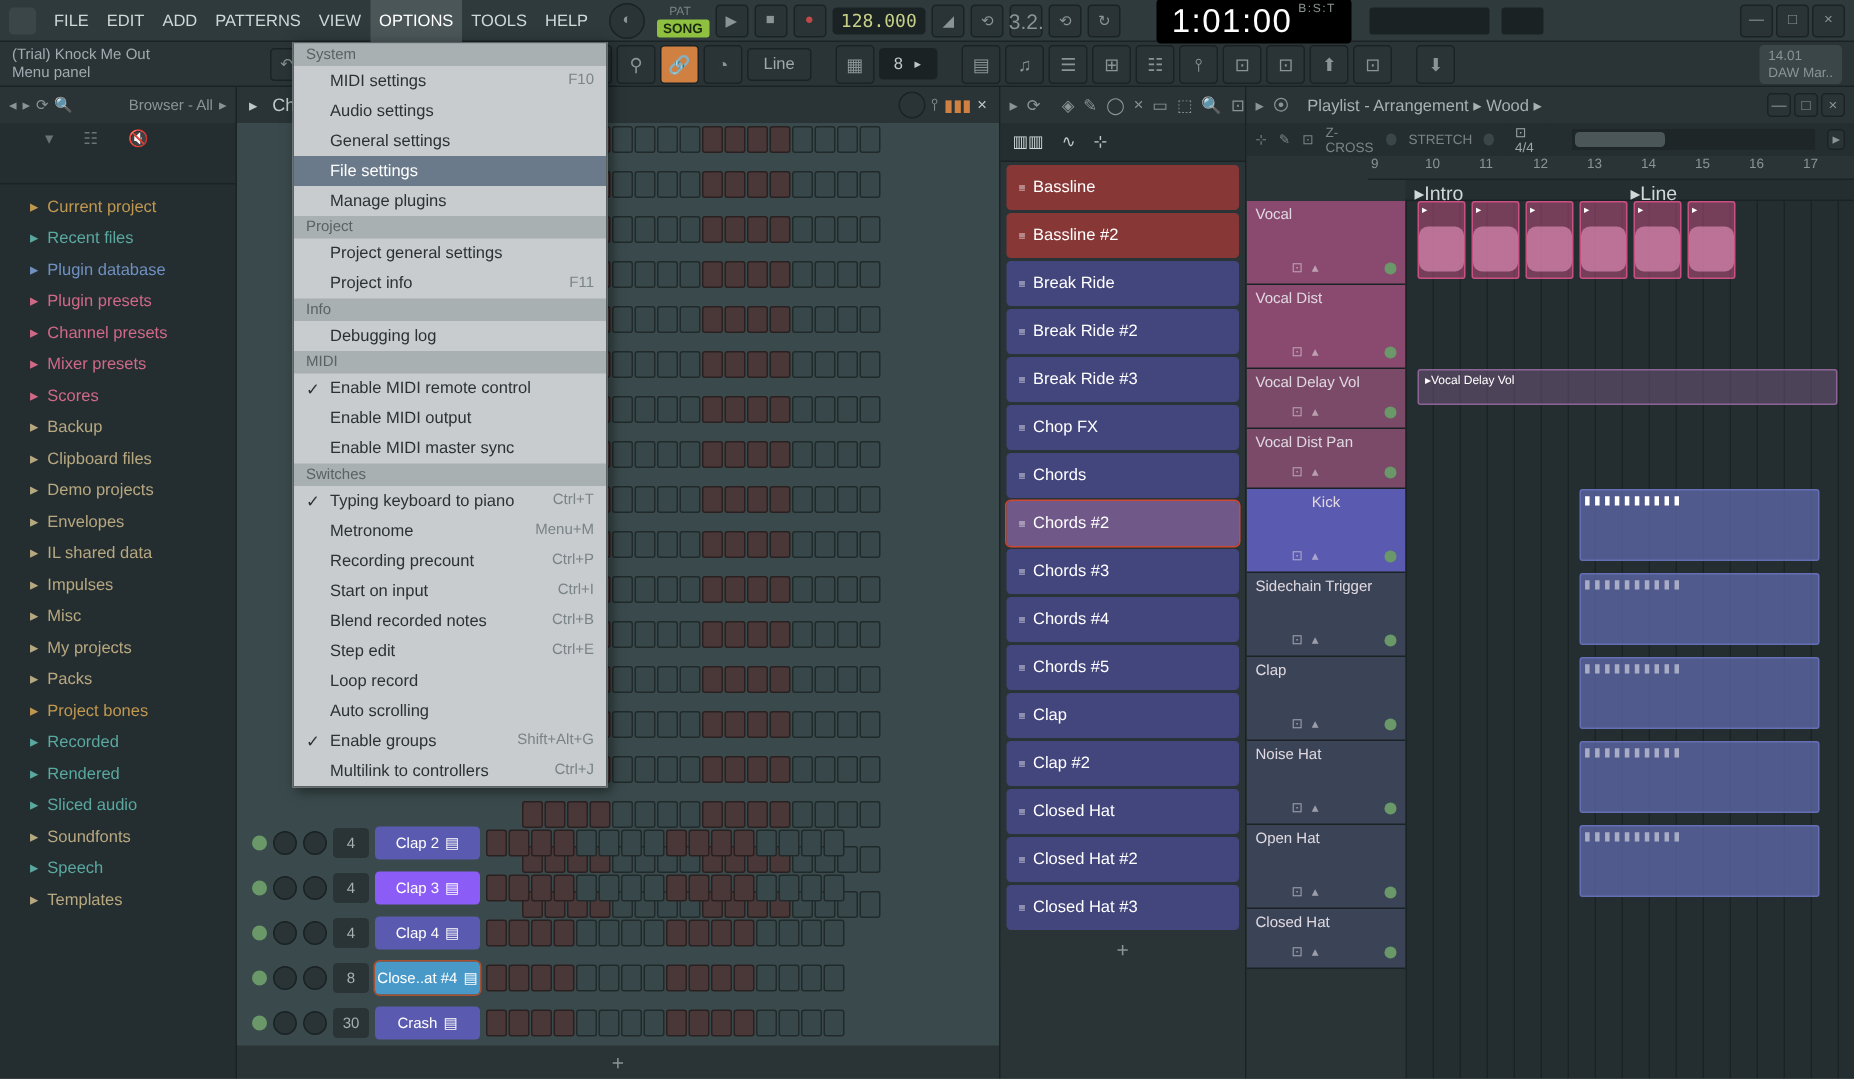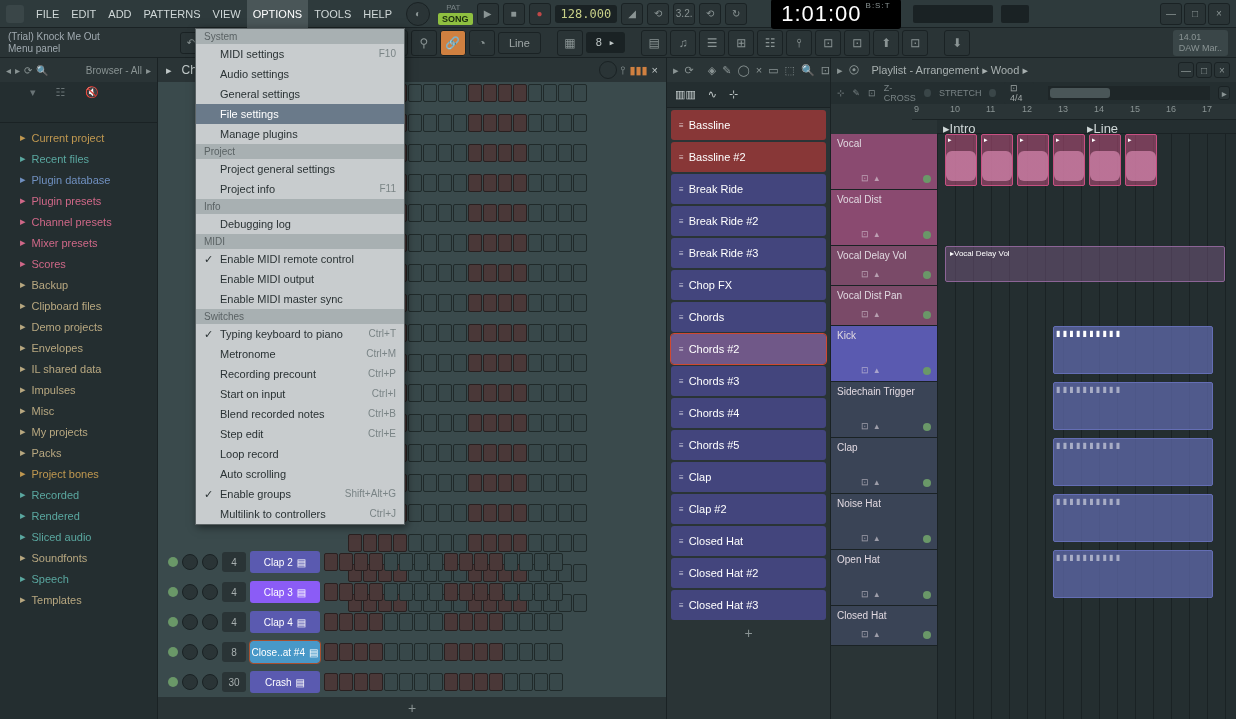--- a/index.html
+++ b/index.html
@@ -70,21 +70,21 @@
 .pl-track .led { position:absolute; right:6px; bottom:6px; width:8px; height:8px; border-radius:50%; background:#6a9868;}
 .pl-track .icon-row { position:absolute; bottom:6px; left:30px; display:flex; gap:6px; font-size:9px; opacity:0.6;}
 .pl-grid { flex:1; background:#242e30; position:relative; overflow:hidden;}
 .pl-ruler { height:16px; background:#2a3436; display:flex; font-size:9px; color:#8a9494; border-bottom:1px solid #1a2224;}
 .pl-ruler span { width:36px; text-align:left; padding-left:2px;}
 .pl-markers { height:14px; background:#242e30; display:flex; font-size:13px; border-bottom:1px solid #1a2224;}
 .pl-marker { padding:1px 6px; color:#d0d8d8;}
 .clip { position:absolute; height:52px; border-radius:2px; font-size:8px; color:#fff; overflow:hidden;}
 .clip.vocal { background:rgba(200,80,130,0.5); border:1px solid #c85082;}
 .clip .wave { height:60%; margin-top:6px; background:linear-gradient(#d888b0,#d888b0); opacity:0.7; border-radius:6px;}
-.clip.auto { background:rgba(140,100,150,0.4); height:36px; border:1px solid #8c6496;}
+.clip.auto { background:rgba(140,100,150,0.4); height:24px; border:1px solid #8c6496;}
 .clip.pattern { background:rgba(100,110,180,0.7); border:1px solid #646eb4; height:36px;}
 .hscroll { position:absolute; top:0; left:0; right:12px; height:14px; background:#1e2628; display:flex; align-items:center;}
 .hscroll-thumb { position:absolute; left:2px; width:60px; height:10px; background:#4a5658; border-radius:3px; top:2px;}
 .snap-4 { background:#242e30; color:#a0a8a8; padding:1px 6px; font-size:9px; border-radius:2px;}
 </style>
 </head>
 <body>
 
 <div class="topbar">
   <div style="width:18px;height:18px;margin:0 6px;border-radius:3px;background:#3a4648;"></div>
@@ -101,21 +101,21 @@
     <div style="display:flex;flex-direction:column;align-items:center;">
       <span class="pat-btn">PAT</span>
       <span class="song-btn">SONG</span>
     </div>
     <div class="tbtn">▶</div>
     <div class="tbtn">■</div>
     <div class="tbtn" style="color:#c04848;">●</div>
     <div class="tempo-box">128.000</div>
     <div class="tbtn">◢</div>
     <div class="tbtn">⟲</div>
-    <div class="tbtn" style="font-size:10px;">3.2.</div>
+    <div class="tbtn" style="font-size:14px;">3.2.</div>
     <div class="tbtn">⟲</div>
     <div class="tbtn">↻</div>
     <div class="time-display">
       <span>1:01:00</span><span style="font-size:8px;vertical-align:top;margin-left:4px;color:#8a9494;">B:S:T</span>
     </div>
     <div style="width:80px;height:18px;background:#1a2224;border-radius:2px;margin-left:8px;"></div>
     <div style="width:28px;height:18px;background:#1a2224;border-radius:2px;margin-left:4px;"></div>
   </div>
   <div class="wincontrols">
     <div class="tbtn">—</div>
@@ -910,21 +910,21 @@
             <div class="led"></div>
           </div>
           <div class="pl-track half" style="background: rgb(122, 74, 104); height: 40px; color: rgb(224, 216, 224);">
             <div>Vocal Dist Pan</div>
             <div class="icon-row">
               <span>⊡</span>
               <span>▴</span>
             </div>
             <div class="led"></div>
           </div>
-          <div class="pl-track" style="background: rgb(90, 90, 176); height: 56px; color: rgb(224, 216, 224);">
+          <div class="pl-track" style="background: rgb(90, 90, 176); height: 56px; color: rgb(224, 216, 224); text-align: center;">
             <div>Kick</div>
             <div class="icon-row">
               <span>⊡</span>
               <span>▴</span>
             </div>
             <div class="led"></div>
           </div>
           <div class="pl-track" style="background: rgb(58, 68, 86); height: 56px; color: rgb(224, 216, 224);">
             <div>Sidechain Trigger</div>
             <div class="icon-row">
@@ -1073,21 +1073,21 @@
       <span>Enable MIDI master sync</span>
     </div>
     <div class="dd-section">Switches</div>
     <div class="dd-item">
       <span class="dd-check">✓</span>
       <span>Typing keyboard to piano</span>
       <span class="sc">Ctrl+T</span>
     </div>
     <div class="dd-item">
       <span>Metronome</span>
-      <span class="sc">Ctrl+M</span>
+      <span class="sc">Menu+M</span>
     </div>
     <div class="dd-item">
       <span>Recording precount</span>
       <span class="sc">Ctrl+P</span>
     </div>
     <div class="dd-item">
       <span>Start on input</span>
       <span class="sc">Ctrl+I</span>
     </div>
     <div class="dd-item">

